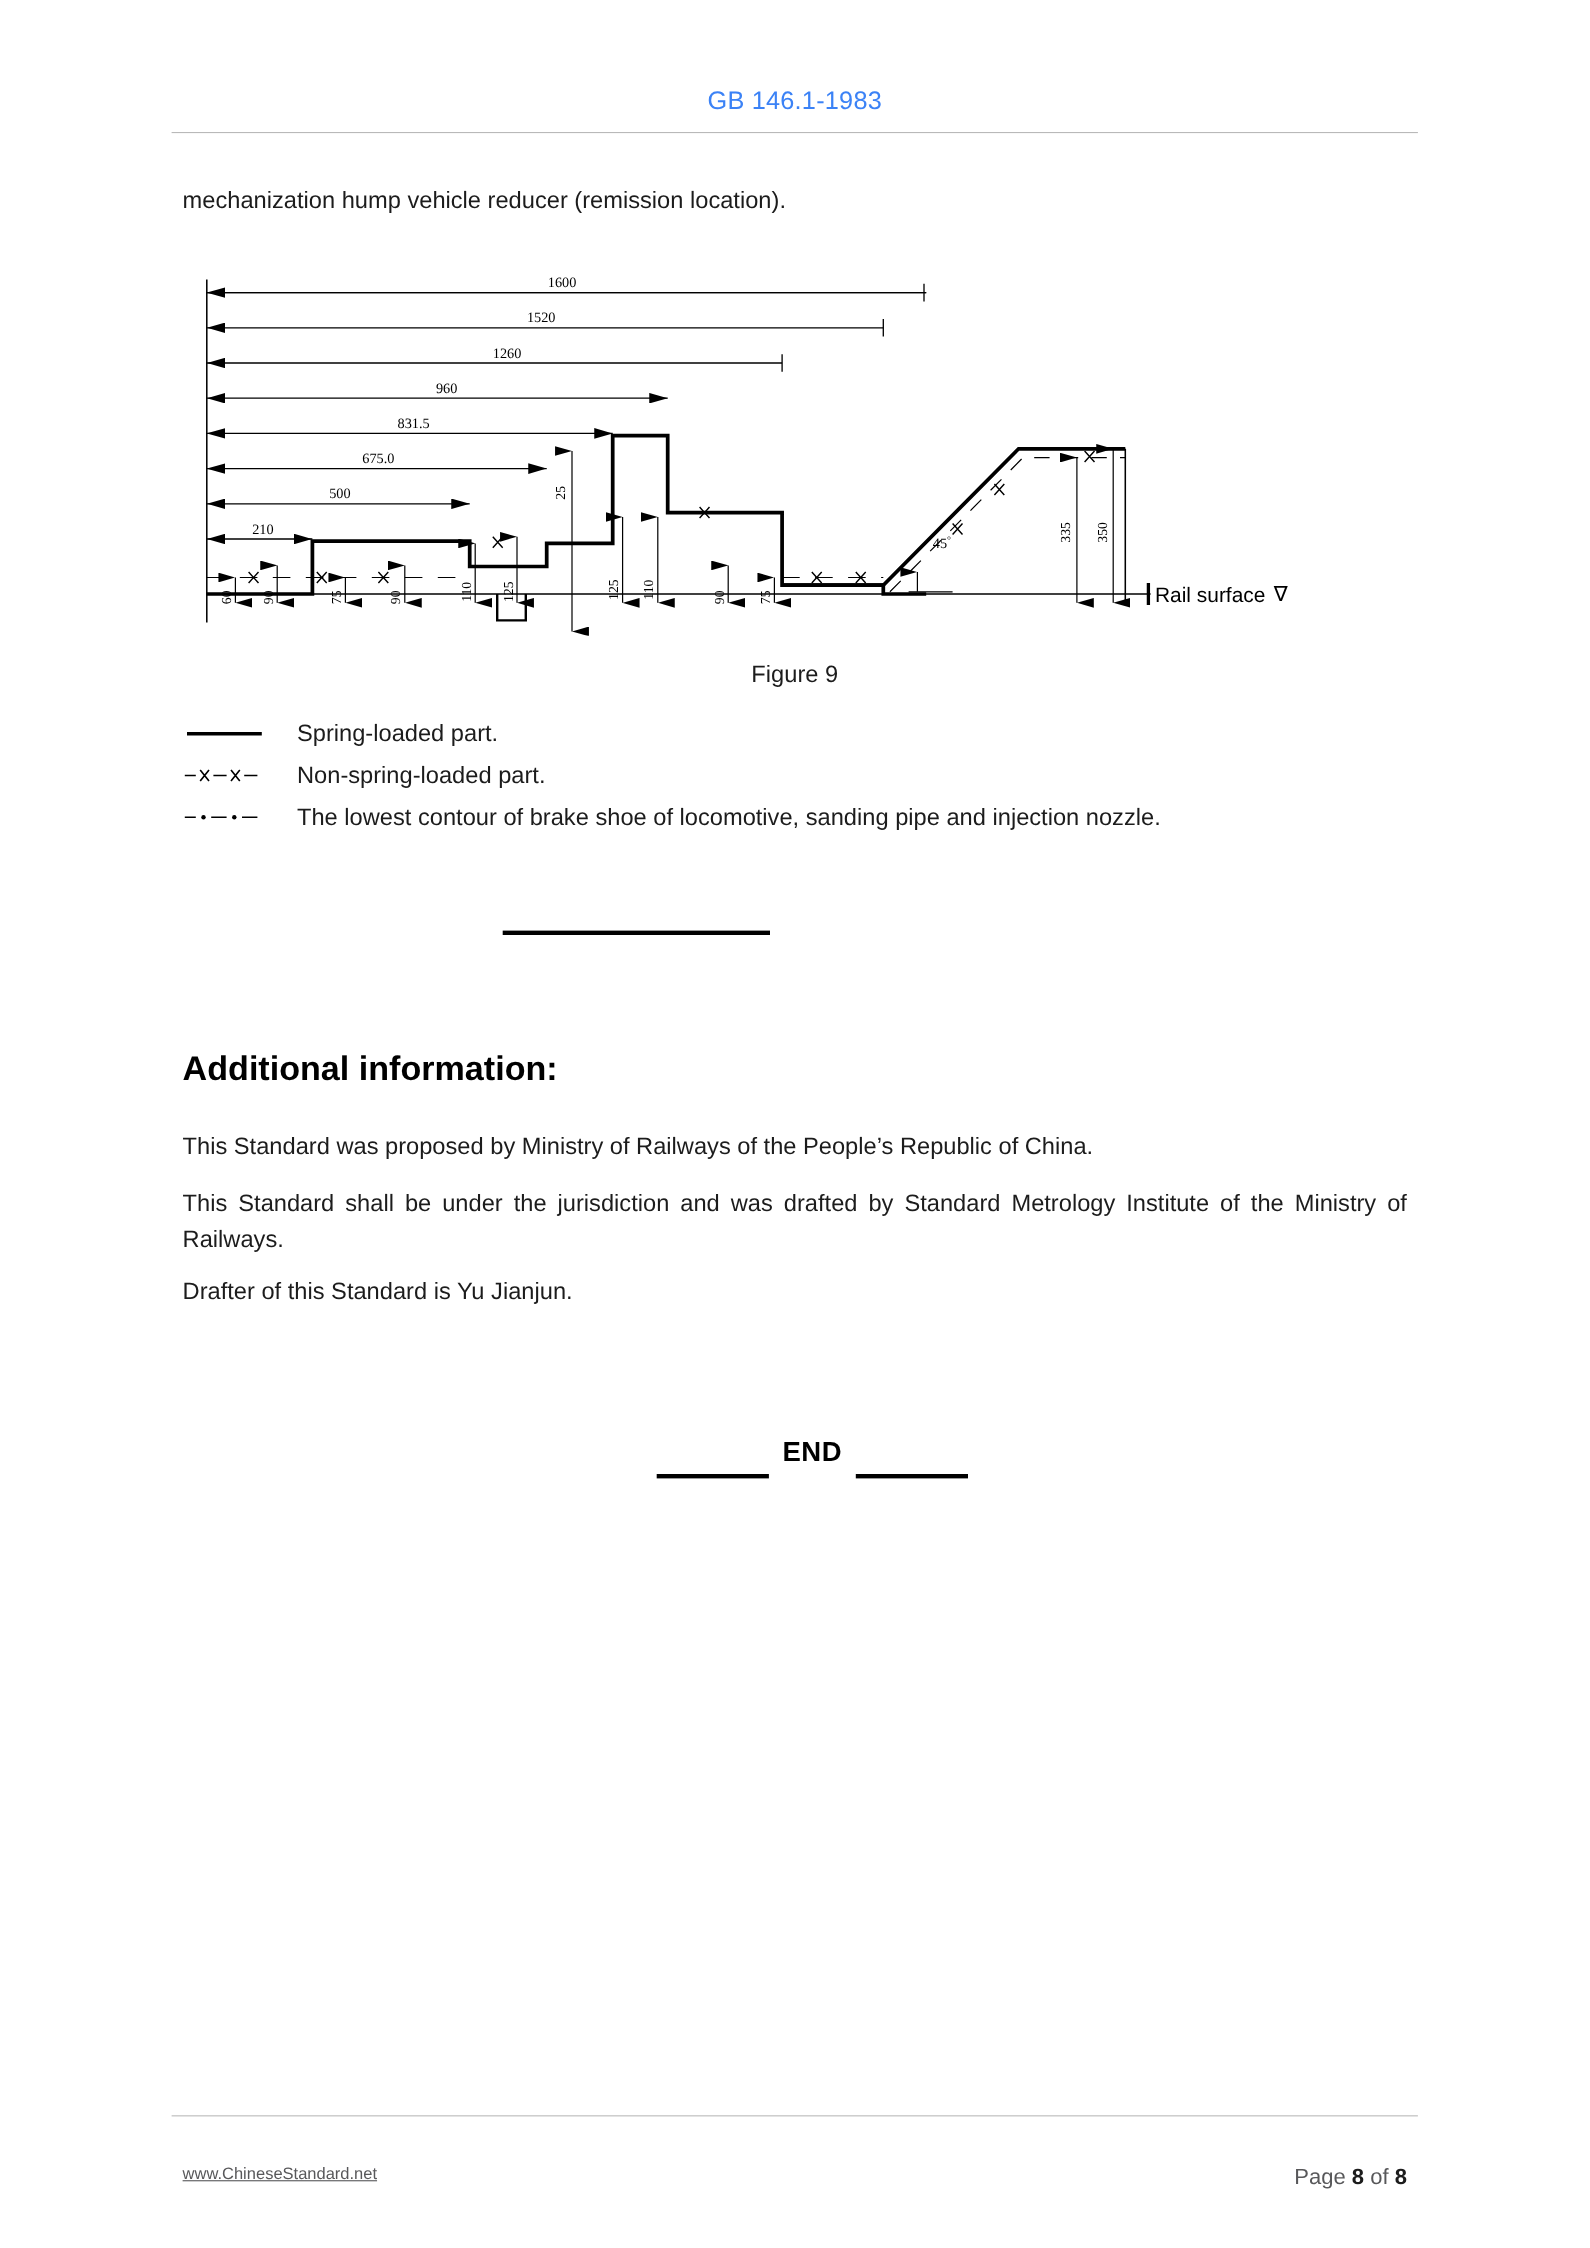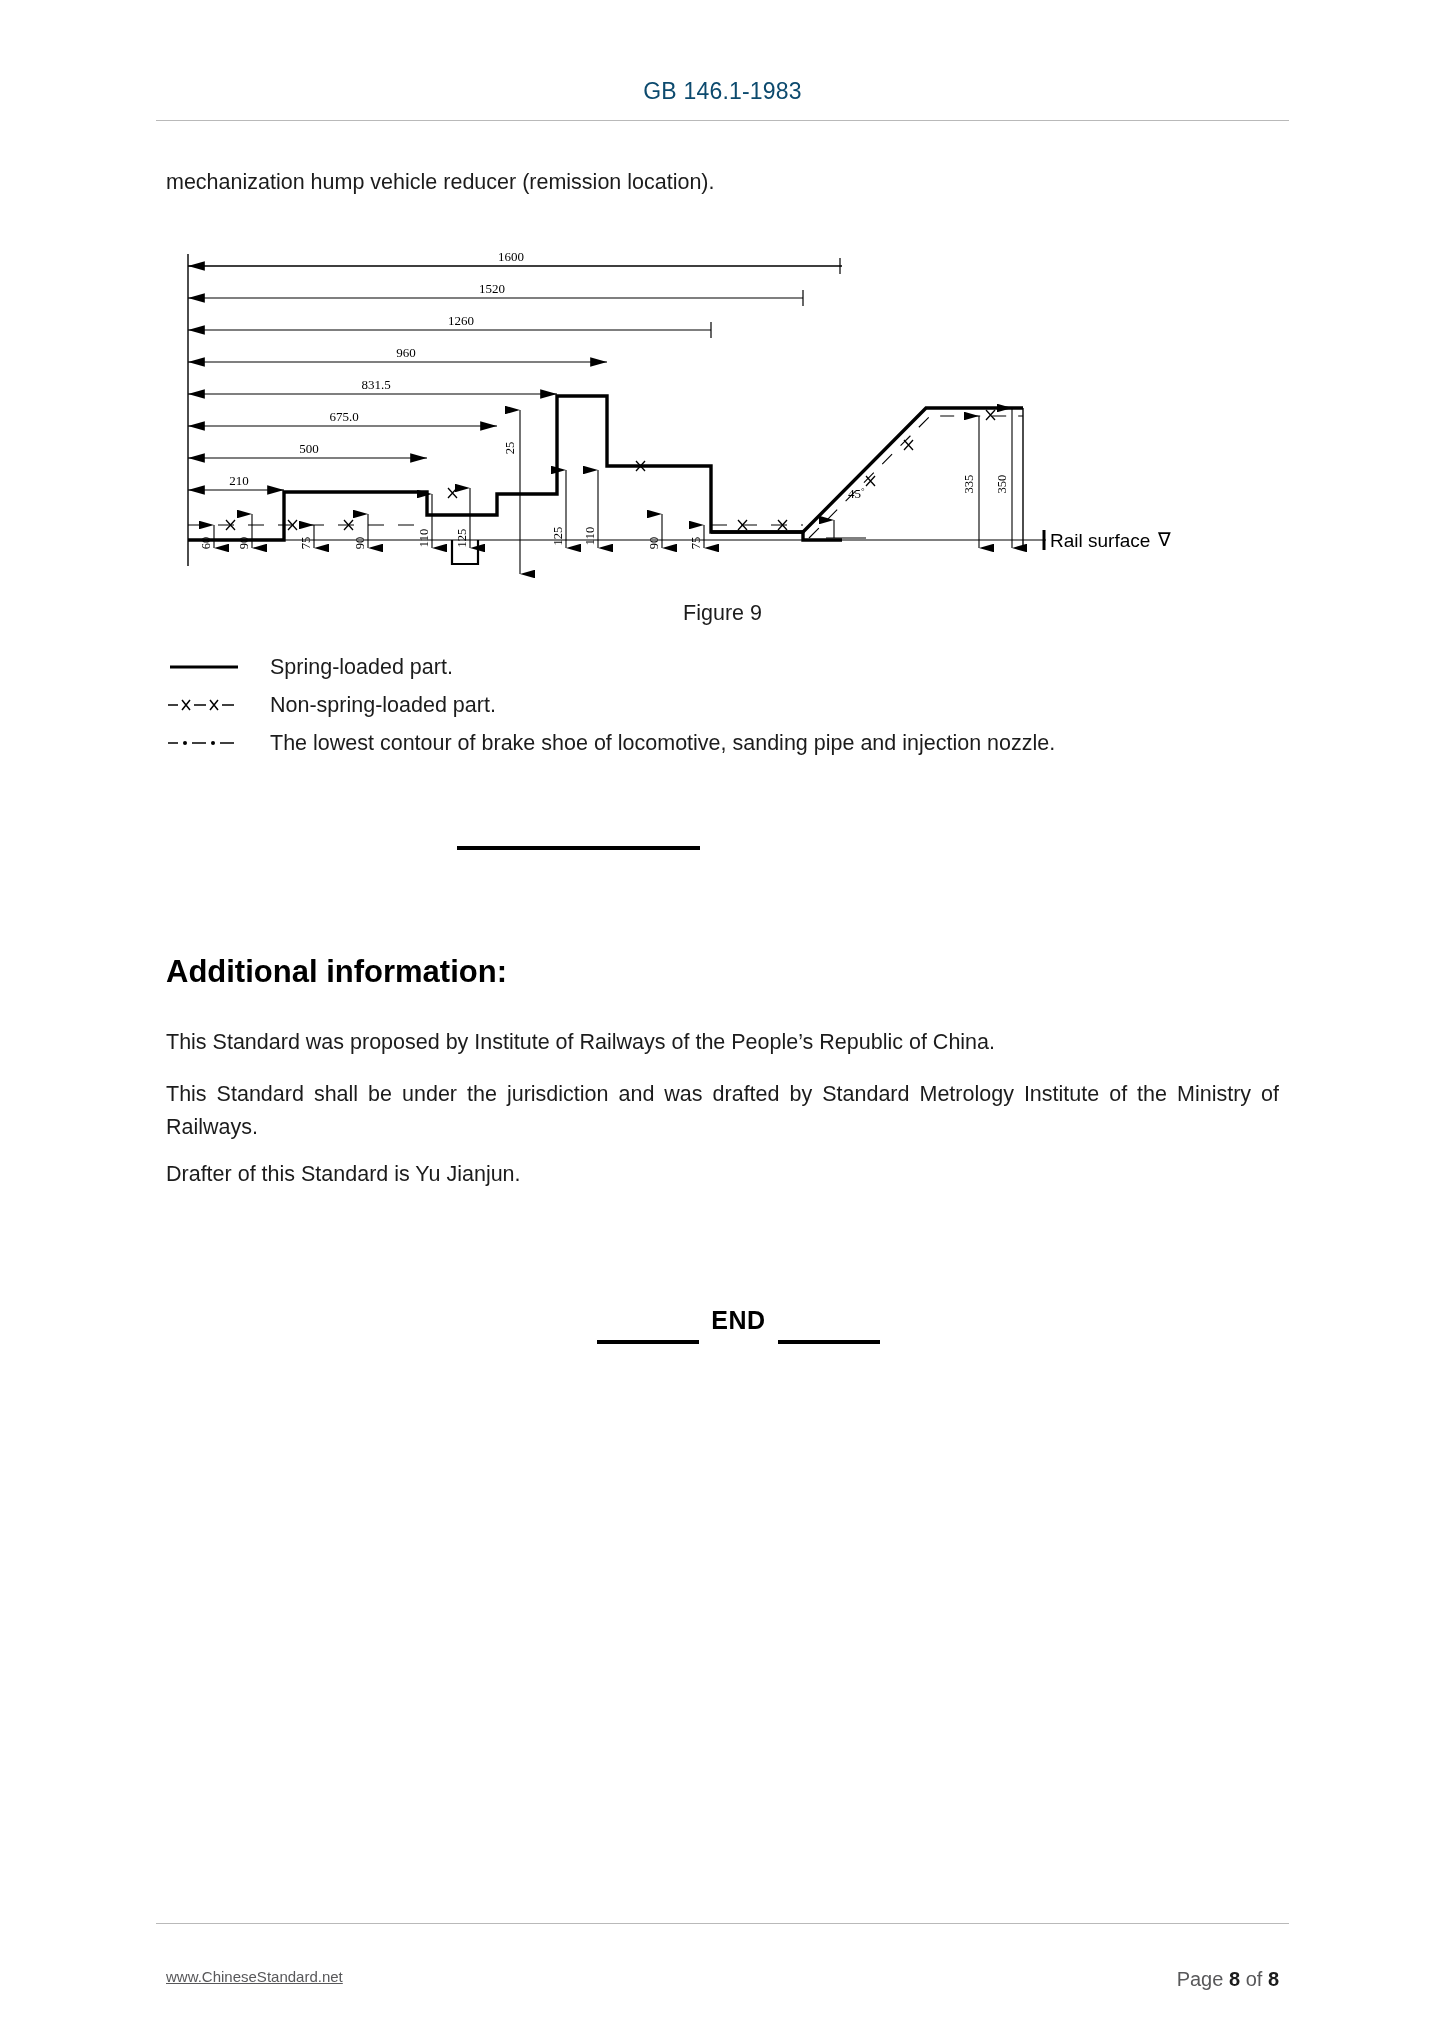--- a/index.html
+++ b/index.html
@@ -22,21 +22,21 @@
   }
 
   
   .doc-header {
     position: absolute;
     top: 78px;
     left: 0;
     width: 100%;
     text-align: center;
     font-size: 23px;
-    color: #0c4a6e;
+    color: #3b82f6;
     letter-spacing: 0.2px;
   }
   .header-rule {
     position: absolute;
     top: 120px;
     left: 156px;
     width: 1133px;
     height: 1px;
     background: #b9b9b9;
   }
@@ -384,21 +384,21 @@
       </span>
       <span class="legend-label">The lowest contour of brake shoe of locomotive, sanding pipe and injection nozzle.</span>
     </div>
 
   </div>
 
   <div class="mid-rule"></div>
 
   <div class="section-title">Additional information:</div>
 
-  <div class="body-text p-a1">This Standard was proposed by Institute of Railways of the People’s Republic of China.</div>
+  <div class="body-text p-a1">This Standard was proposed by Ministry of Railways of the People’s Republic of China.</div>
   <div class="body-text p-a2 justify">This Standard shall be under the jurisdiction and was drafted by Standard Metrology Institute of the Ministry of Railways.</div>
   <div class="body-text p-a3">Drafter of this Standard is Yu Jianjun.</div>
 
   <div class="end-block">
     <span class="end-rule"></span>
     <span class="end-label">END</span>
     <span class="end-rule"></span>
   </div>
 
   <div class="footer-rule"></div>

